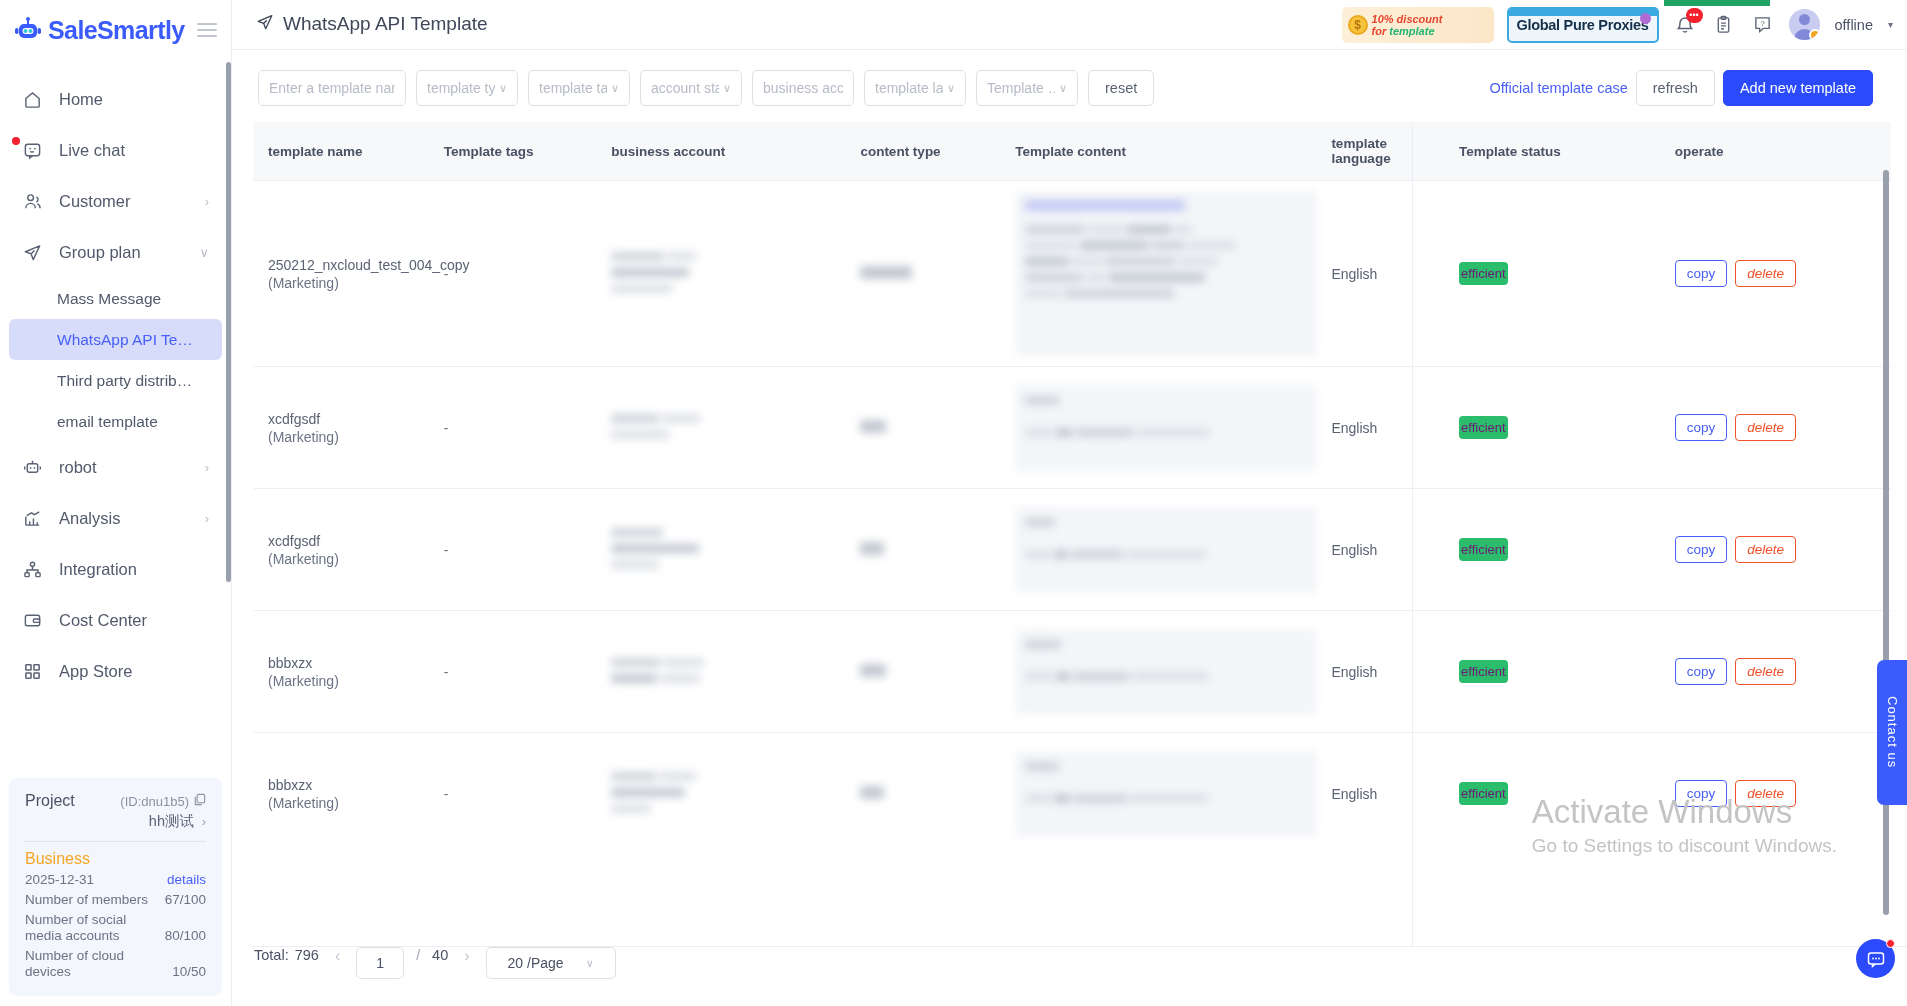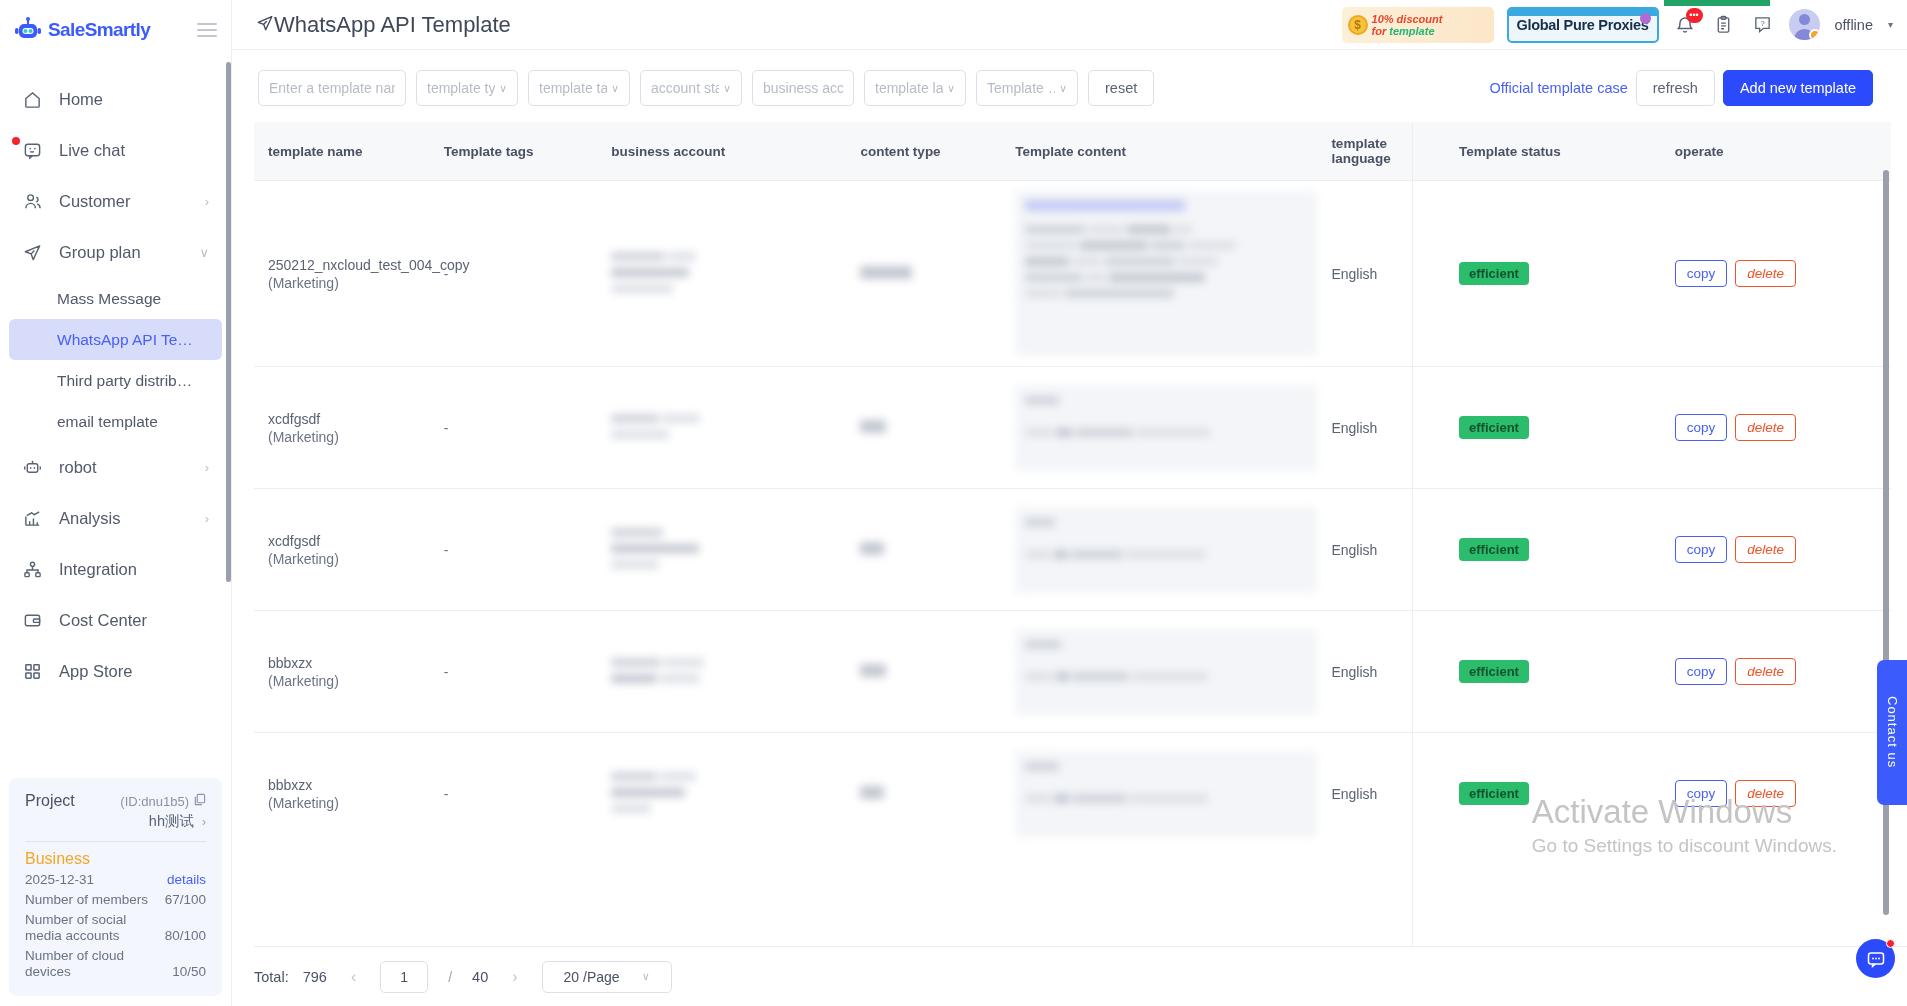--- a/index.html
+++ b/index.html
@@ -16,21 +16,21 @@
     border-right: 1px solid #eceef2;
     display: flex; flex-direction: column;
     position: relative; flex: 0 0 232px;
   }
   .brand {
     height: 60px; display: flex; align-items: center; gap: 6px;
     padding: 0 14px;
   }
   .brand-logo { display: flex; align-items: center; gap: 4px; }
   .brand-name {
-    font-size: 19px; font-weight: bold; color: #3b5bfd;
+    font-size: 25px; font-weight: bold; color: #3b5bfd;
     letter-spacing: -0.6px;
   }
   .hamburger { margin-left: auto; display: flex; flex-direction: column; gap: 4px; cursor: pointer; }
   .hamburger span { display: block; width: 20px; height: 2px; background: #c2c6cf; border-radius: 1px; }
 
   .nav { padding-top: 14px; flex: 0 0 auto; }
   .nav-item {
     height: 51px; display: flex; align-items: center;
     padding: 0 22px; gap: 16px; color: #51596b; font-size: 16.5px;
     cursor: pointer; position: relative;
@@ -76,21 +76,21 @@
   }
 
   
   .main { flex: 1; display: flex; flex-direction: column; min-width: 0; background: #fff; }
 
   .topbar {
     height: 50px; border-bottom: 1px solid #eceef2;
     display: flex; align-items: center; padding: 0 14px 0 24px; gap: 8px;
     flex: 0 0 50px;
   }
-  .page-title { display: flex; align-items: center; font-size: 22px; color: #3f4759; }
+  .page-title { display: flex; align-items: flex-start; gap: 9px; font-size: 19px; color: #3f4759; }
   .topbar-right { margin-left: auto; display: flex; align-items: center; gap: 13px; }
 
   .promo1 {
     width: 152px; height: 36px; border-radius: 5px; cursor: pointer;
     background: linear-gradient(90deg,#fdf0d8 0%,#fce6c8 100%);
     display: flex; align-items: center; gap: 4px; padding: 0 6px;
     position: relative; overflow: hidden;
   }
   .coin { width: 20px; height: 20px; border-radius: 50%; background: #f6c43c; border: 2px solid #eba81e;
           display:flex; align-items:center; justify-content:center; color:#b5750c; font-size:12px; font-weight:bold;}
@@ -164,41 +164,41 @@
 
   
   .blur { filter: blur(4px); }
   .bl { background: #cfd3da; border-radius: 2px; height: 9px; display: inline-block; margin: 2px 3px 2px 0; }
   .bl.l { background: #dde0e6; }
   .bl.d { background: #c2c7d0; }
   .content-box { background: #f3f5f8; border-radius: 3px; padding: 9px 10px; }
   .content-box .hdr { background: #c3caf5; height: 11px; border-radius: 2px; margin-bottom: 12px; }
 
   .badge {
-    display: inline-block; background: #2bbd6b; color: #14532d;
-    font-size: 13px; padding: 4px 10px; border-radius: 4px; font-weight: bold;
+    display: inline-block; background: #2bbd6b; color: #701a75;
+    font-size: 13px; padding: 4px 2px; border-radius: 4px;
   }
   .ops { display: flex; gap: 8px; }
   .op-btn {
     border: 1px solid #4860f7; color: #4860f7; background: #fff;
     border-radius: 4px; font-size: 13.5px; padding: 5px 11px; cursor: pointer;
   }
   .op-btn.del { border-color: #f0522a; color: #f0522a; font-style: italic; }
 
   .v-scroll {
     position: absolute; right: 2px; top: 48px; width: 6px; height: 745px;
     background: #9aa0ab; border-radius: 3px;
   }
   .col-divider {
     position: absolute; top: 0; bottom: 0; left: 1158px; width: 1px; background: #eceef2;
   }
 
   .pager {
-    height: 60px; border-top: 1px solid #eceef2; display: flex; align-items: center;
-    gap: 20px; padding: 0 18px 0 0; flex: 0 0 60px; background: #fff;
+    height: 60px; border-top: 1px solid #eceef2; display: flex; 
+    gap: 12px; padding: 0 18px 0 0; flex: 0 0 60px; background: #fff;
   }
   .pager .total { font-size: 14.5px; color: #4a5164; }
   .pg-arrow { color: #c2c6cf; font-size: 16px; cursor: pointer; padding: 0 4px; }
   .pg-input {
     width: 48px; height: 32px; border: 1px solid #dde0e7; border-radius: 5px;
     text-align: center; font-size: 14px; color: #4a5164;
     font-family: "Liberation Sans", sans-serif; background: #fff;
   }
   .pg-sep { color: #9aa1b1; font-size: 14px; }
   .pg-of { color: #4a5164; font-size: 14.5px; }

